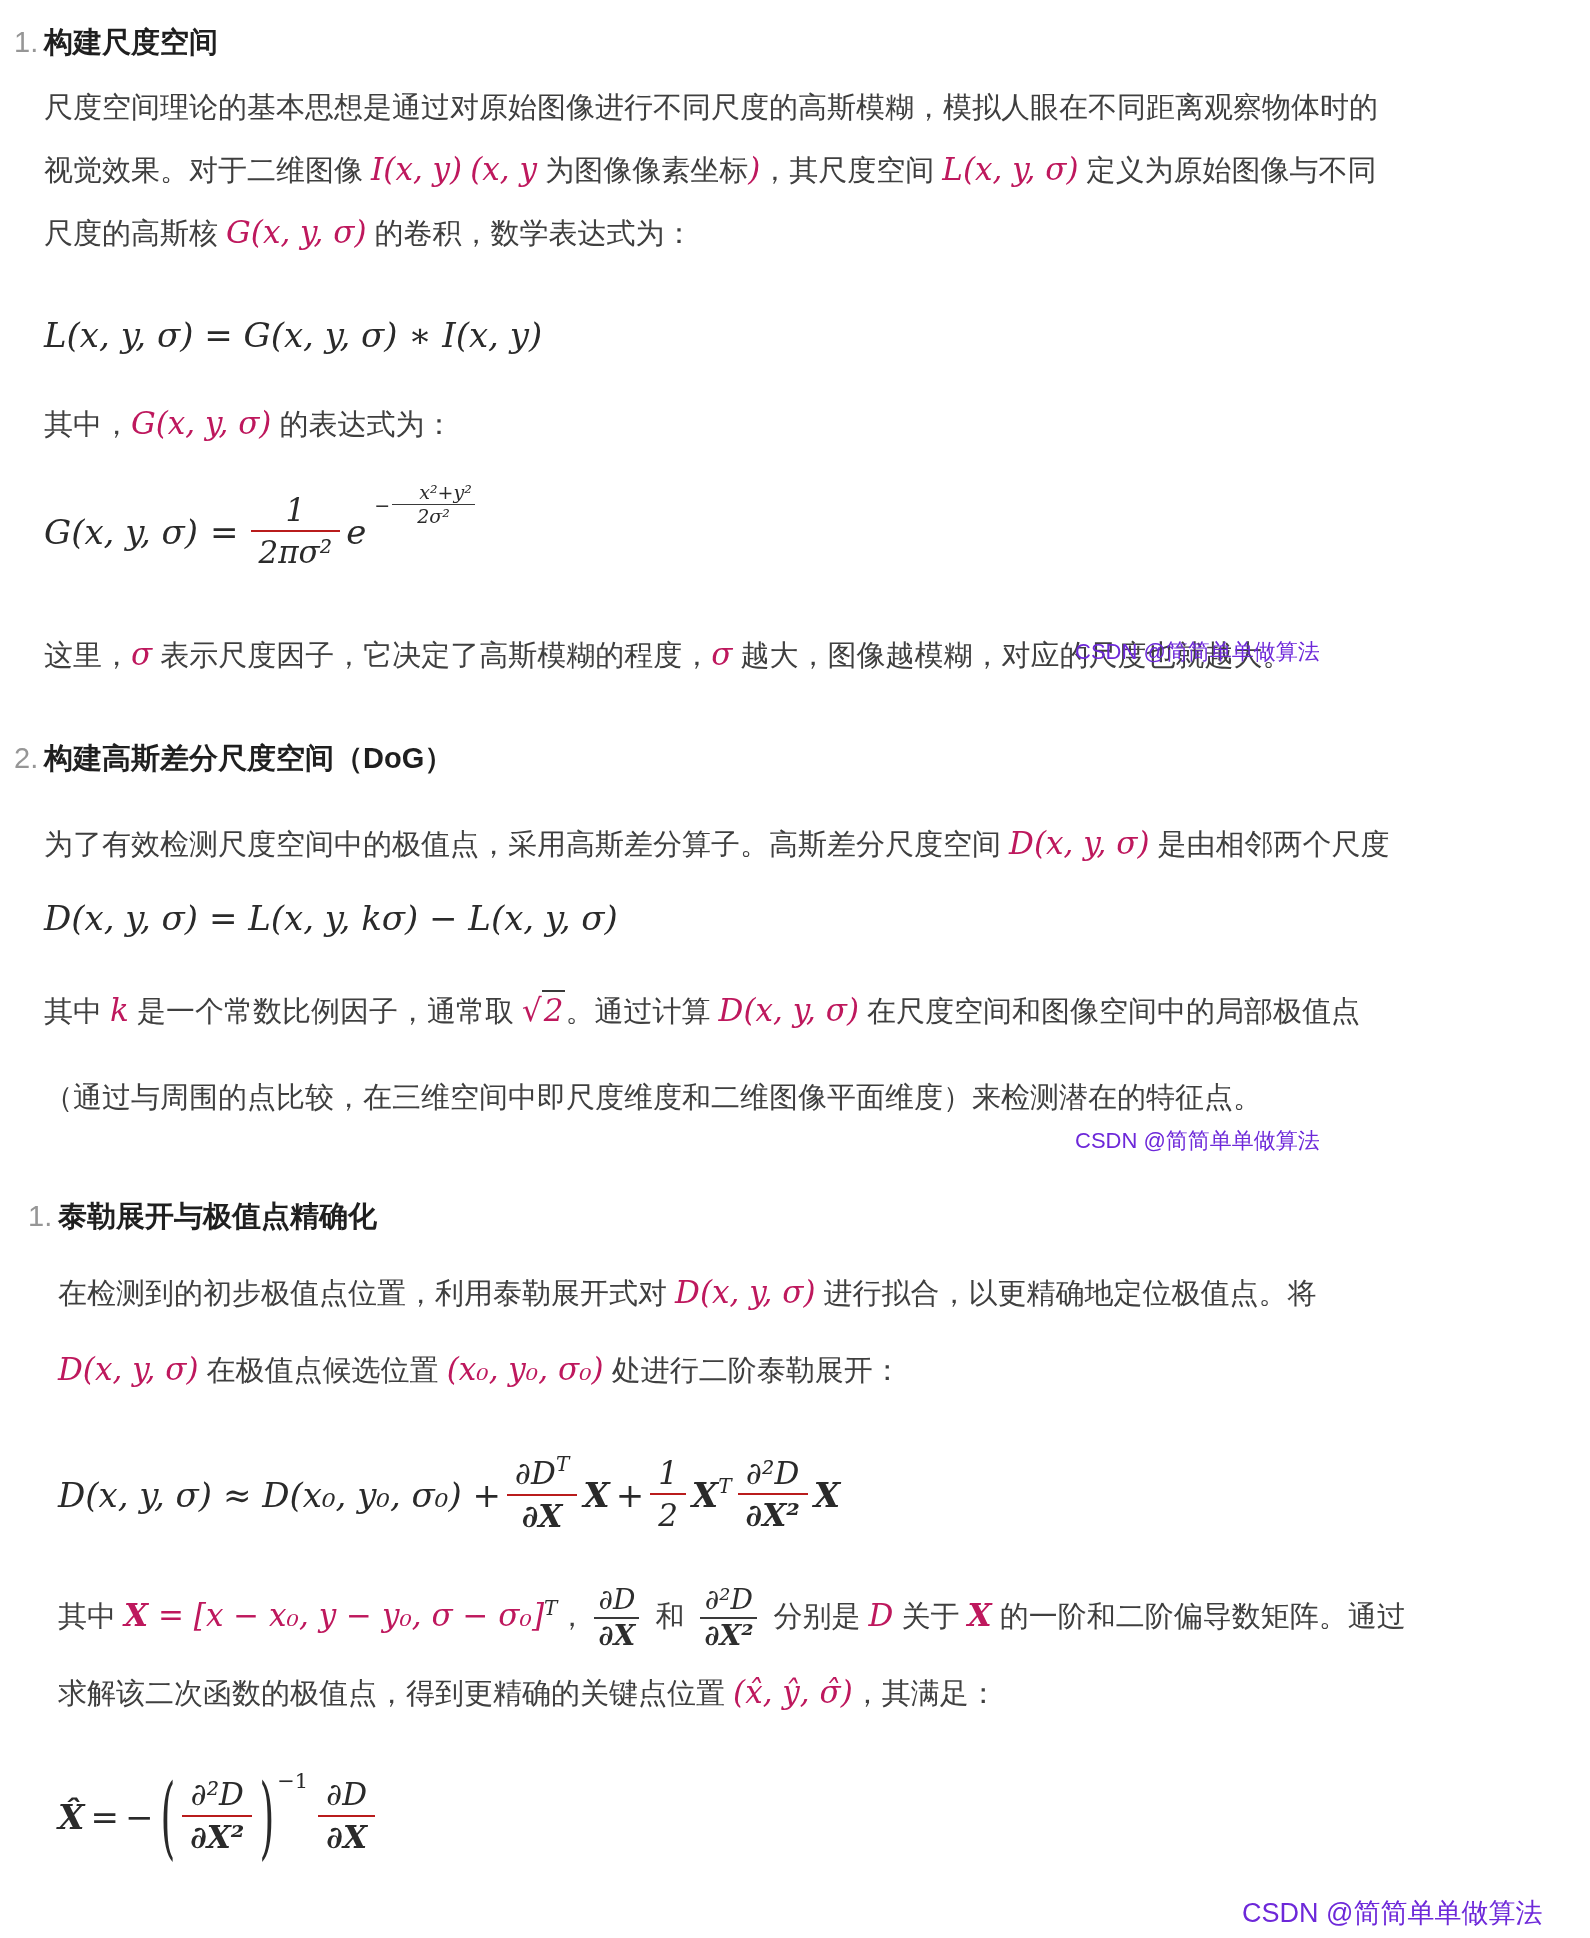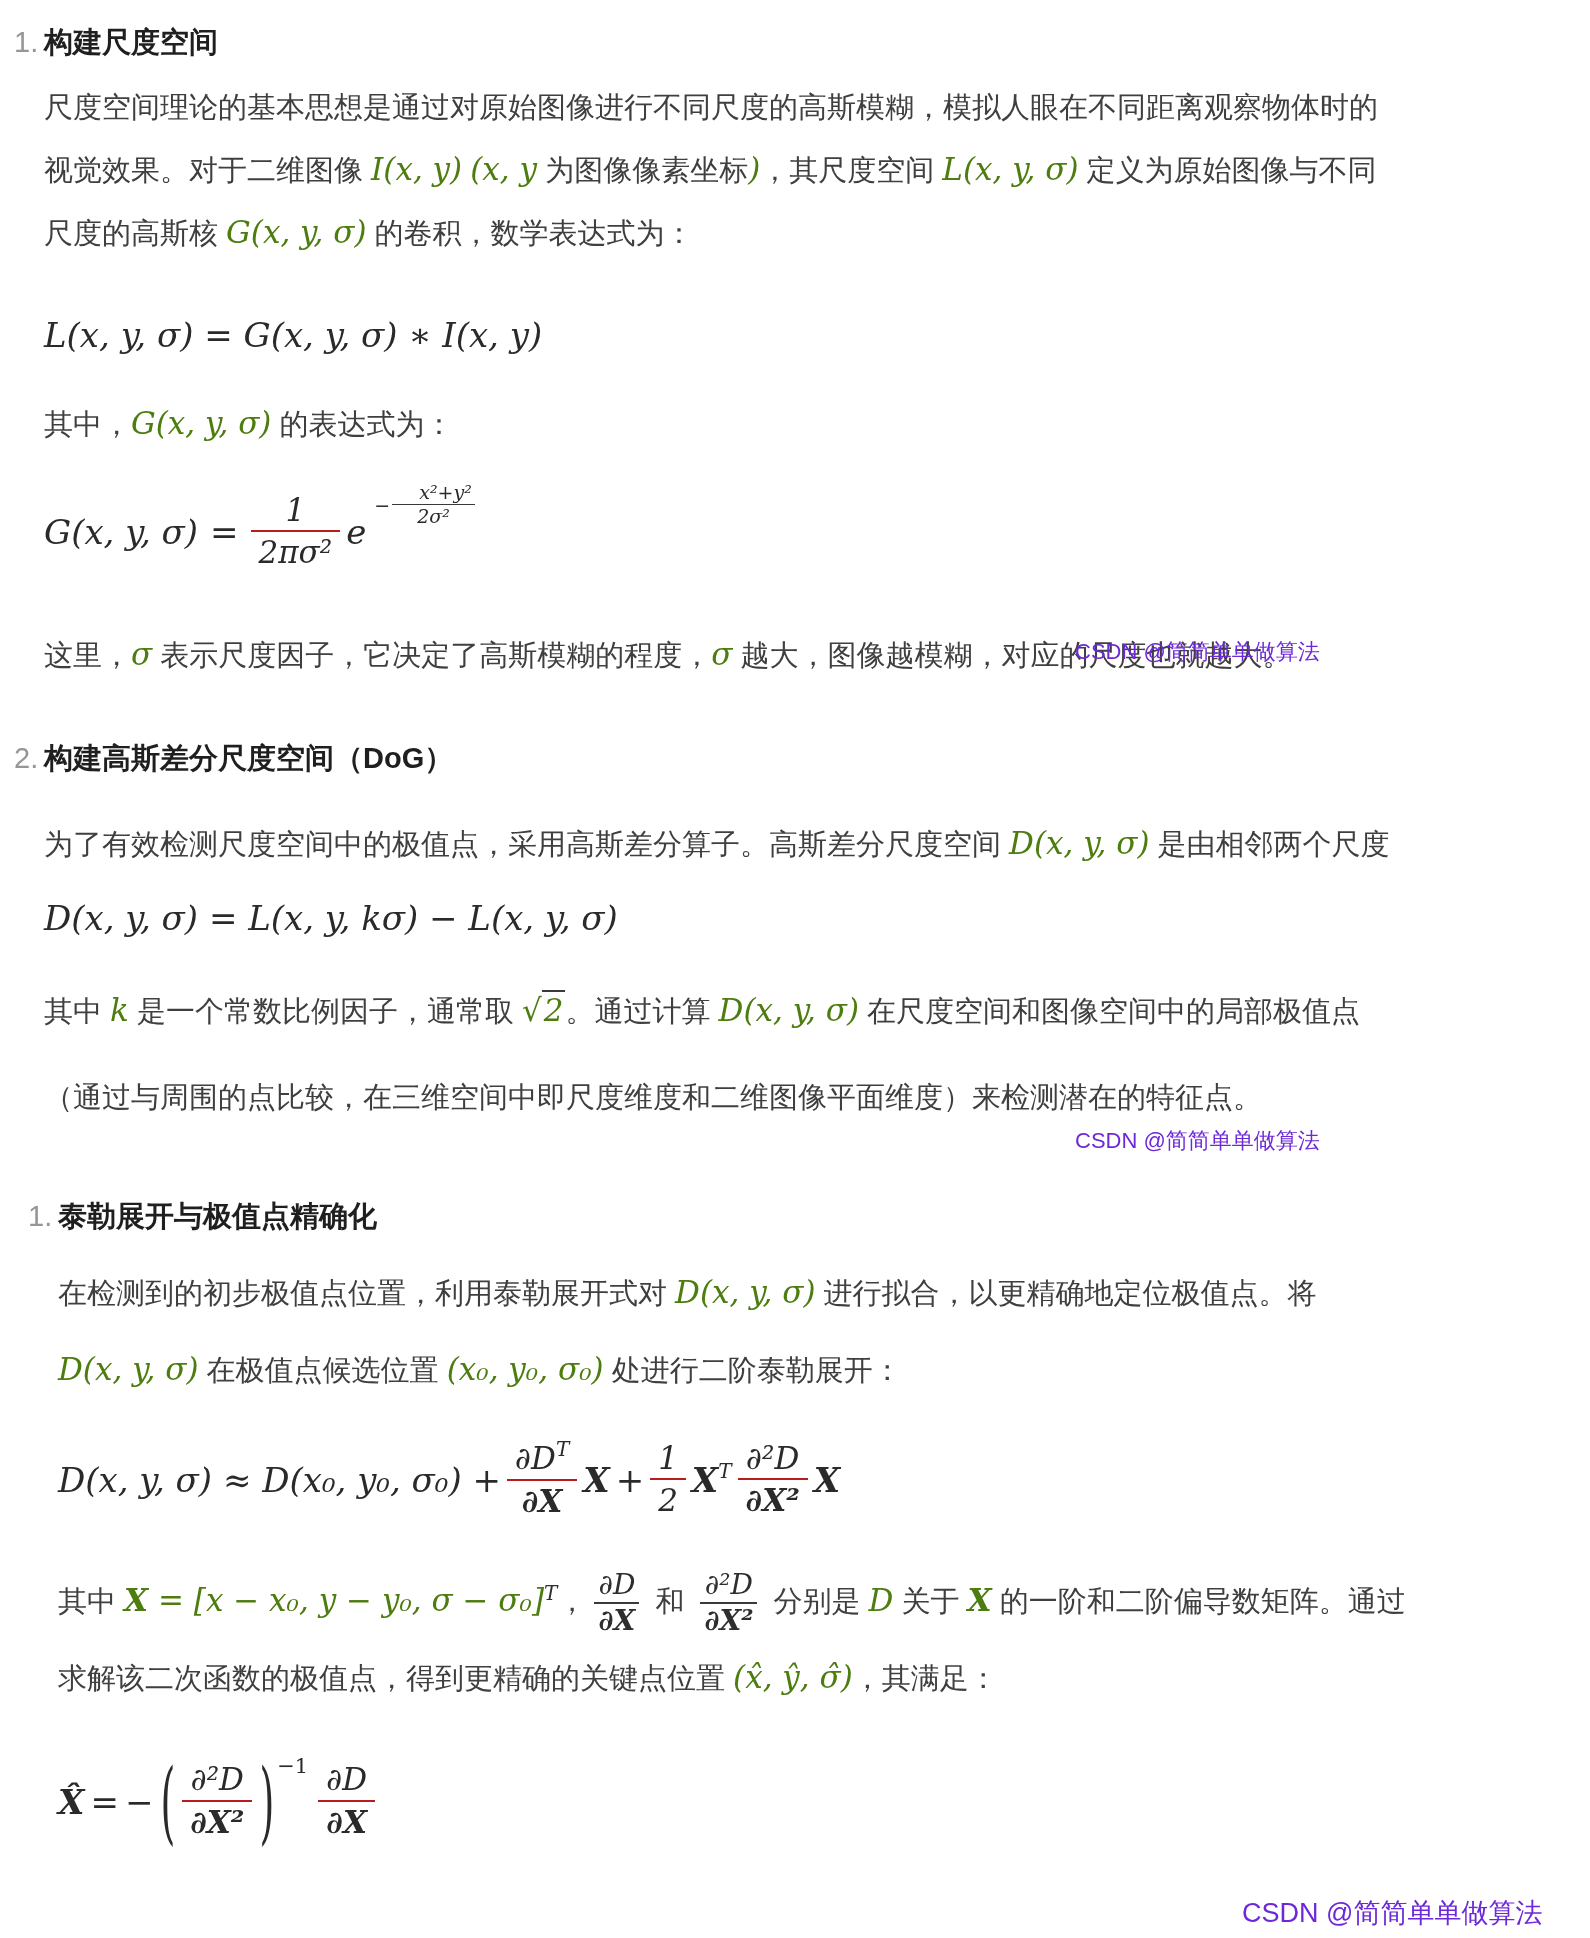--- a/index.html
+++ b/index.html
@@ -12,21 +12,21 @@
   .sec-a{padding-left:44px;padding-right:30px;}
   .sec-b{padding-left:58px;padding-right:30px;}
   .heading{position:relative;font-size:29px;font-weight:bold;color:#1f1f1f;line-height:40px;}
   .heading .num{position:absolute;left:-30px;top:0;color:#969696;font-weight:400;}
   .p{font-size:29px;}
   .lh62{line-height:62px;}
   .lh72{line-height:86px;}
   .lh76{line-height:76px;}
   .line{white-space:nowrap;}
   
-  .m{font-family:"DejaVu Serif","Liberation Serif",serif;font-style:italic;font-size:31px;color:#4d7c0f;}
+  .m{font-family:"DejaVu Serif","Liberation Serif",serif;font-style:italic;font-size:31px;color:#be185d;}
   .b{font-weight:bold;}
   .msup{font-family:"DejaVu Serif","Liberation Serif",serif;font-style:italic;font-size:20px;color:#2e2e2e;}
   .sqrt-sign{font-style:normal;}
   .sqrt-val{border-top:2px solid #3a3a3a;padding:0 2px;}
   .ifrac{display:inline-block;vertical-align:middle;text-align:center;font-family:"DejaVu Serif","Liberation Serif",serif;font-style:italic;font-size:28px;line-height:1.2;margin:0 8px;color:#2e2e2e;}
   .ifn{display:block;padding:0 4px;}
   .ifd{display:block;border-top:2px solid #3a3a3a;padding:0 4px;}
   
   .formula{display:flex;align-items:center;font-family:"DejaVu Serif","Liberation Serif",serif;font-style:italic;font-size:34px;color:#2a2a2a;column-gap:12px;}
   .dfrac{display:inline-block;text-align:center;font-size:31px;line-height:1.2;}
@@ -46,21 +46,21 @@
   .mt-f1{margin-top:44px;height:54px;}
   .mt-p2{margin-top:30px;}
   .mt-f2{margin-top:28px;height:98px;}
   .mt-p3{margin-top:42px;}
   .mt-h2{margin-top:52px;}
   .mt-p4{margin-top:22px;}
   .mt-f3{margin-top:4px;height:54px;text-align:center;}
   .mt-p5{margin-top:22px;}
   .mt-h3{margin-top:56px;}
   .mt-p6{margin-top:18px;}
-  .mt-f4{margin-top:27px;height:90px;}
+  .mt-f4{margin-top:42px;height:90px;}
   .mt-p7{margin-top:30px;}
   .mt-f5{margin-top:32px;height:108px;}
   .watermark{position:absolute;color:#6d28d9;font-size:22px;white-space:nowrap;font-family:"Liberation Sans","DejaVu Sans",sans-serif;}
   .wm1{left:1075px;top:637px;}
   .wm2{left:1075px;top:1126px;}
   .wm3{left:1242px;top:1895px;font-size:27px;}
 </style>
 </head>
 <body>
 

